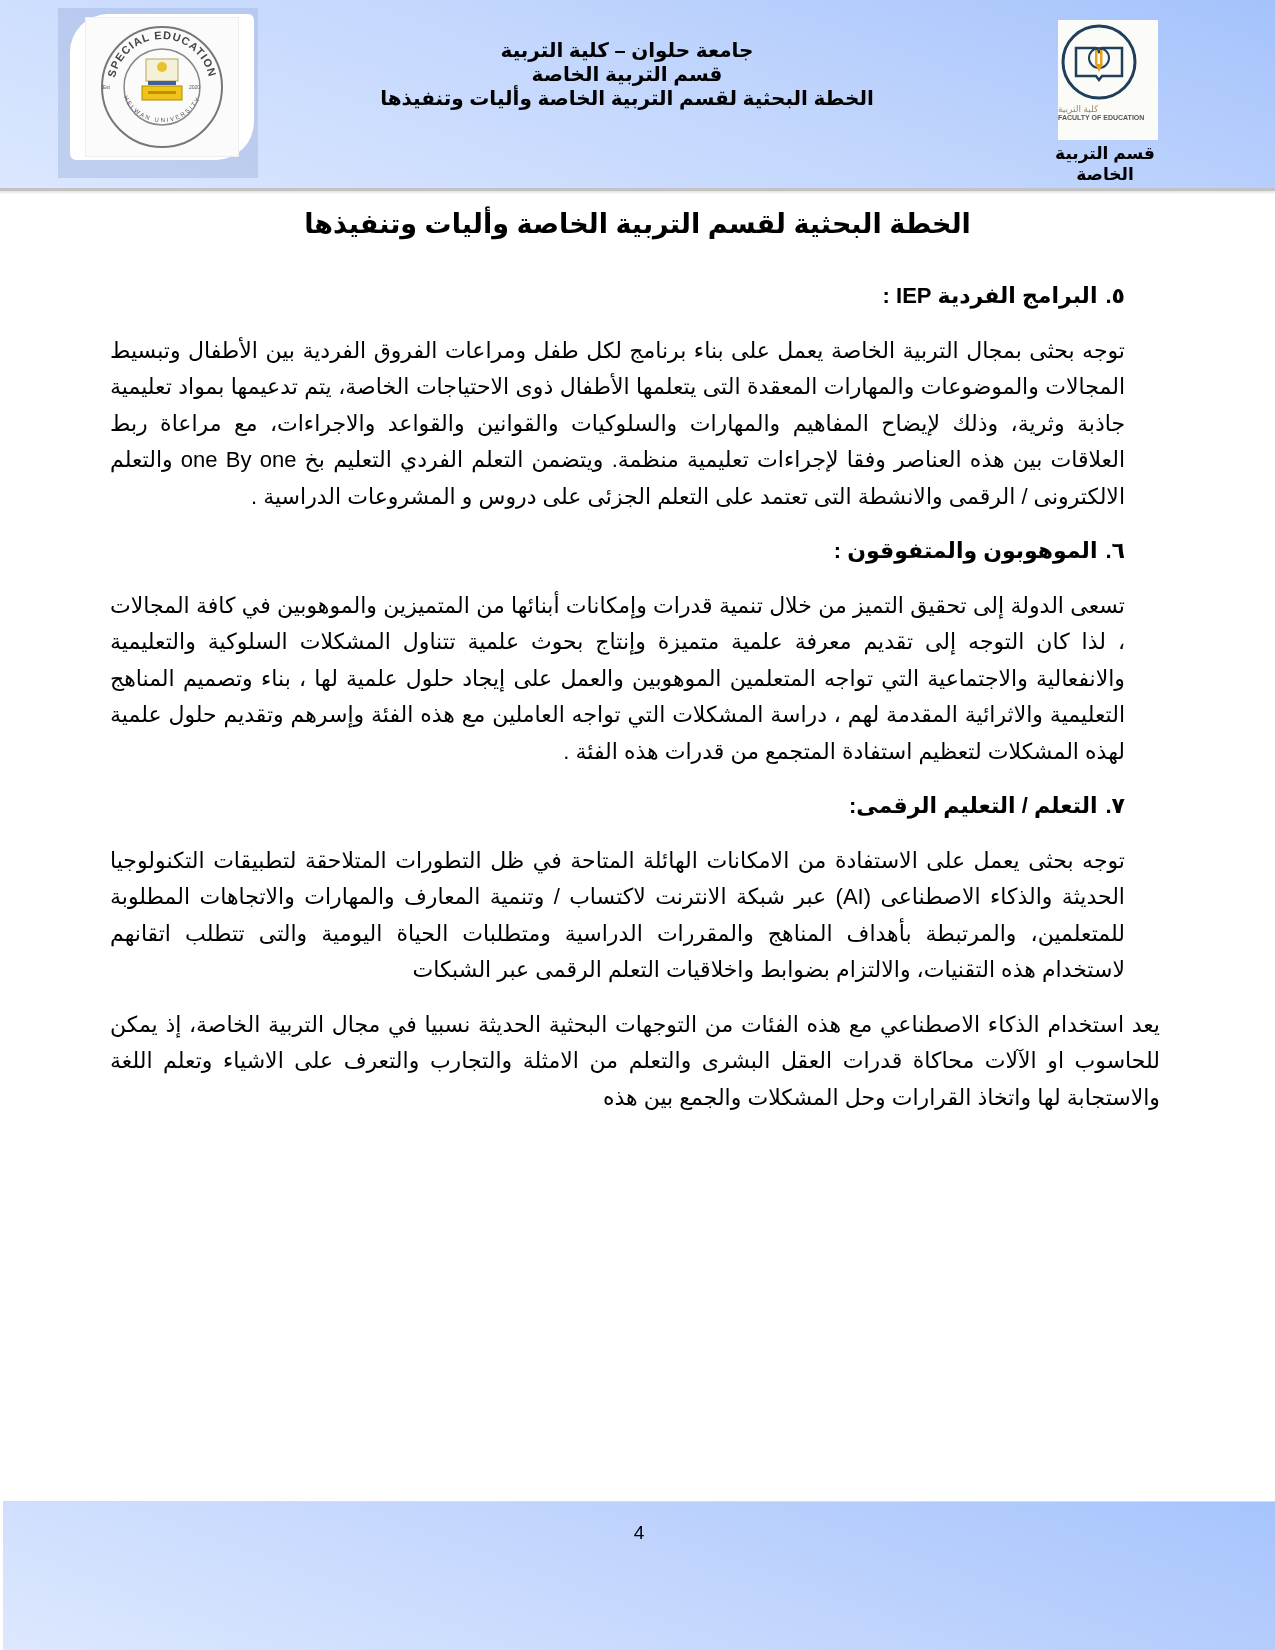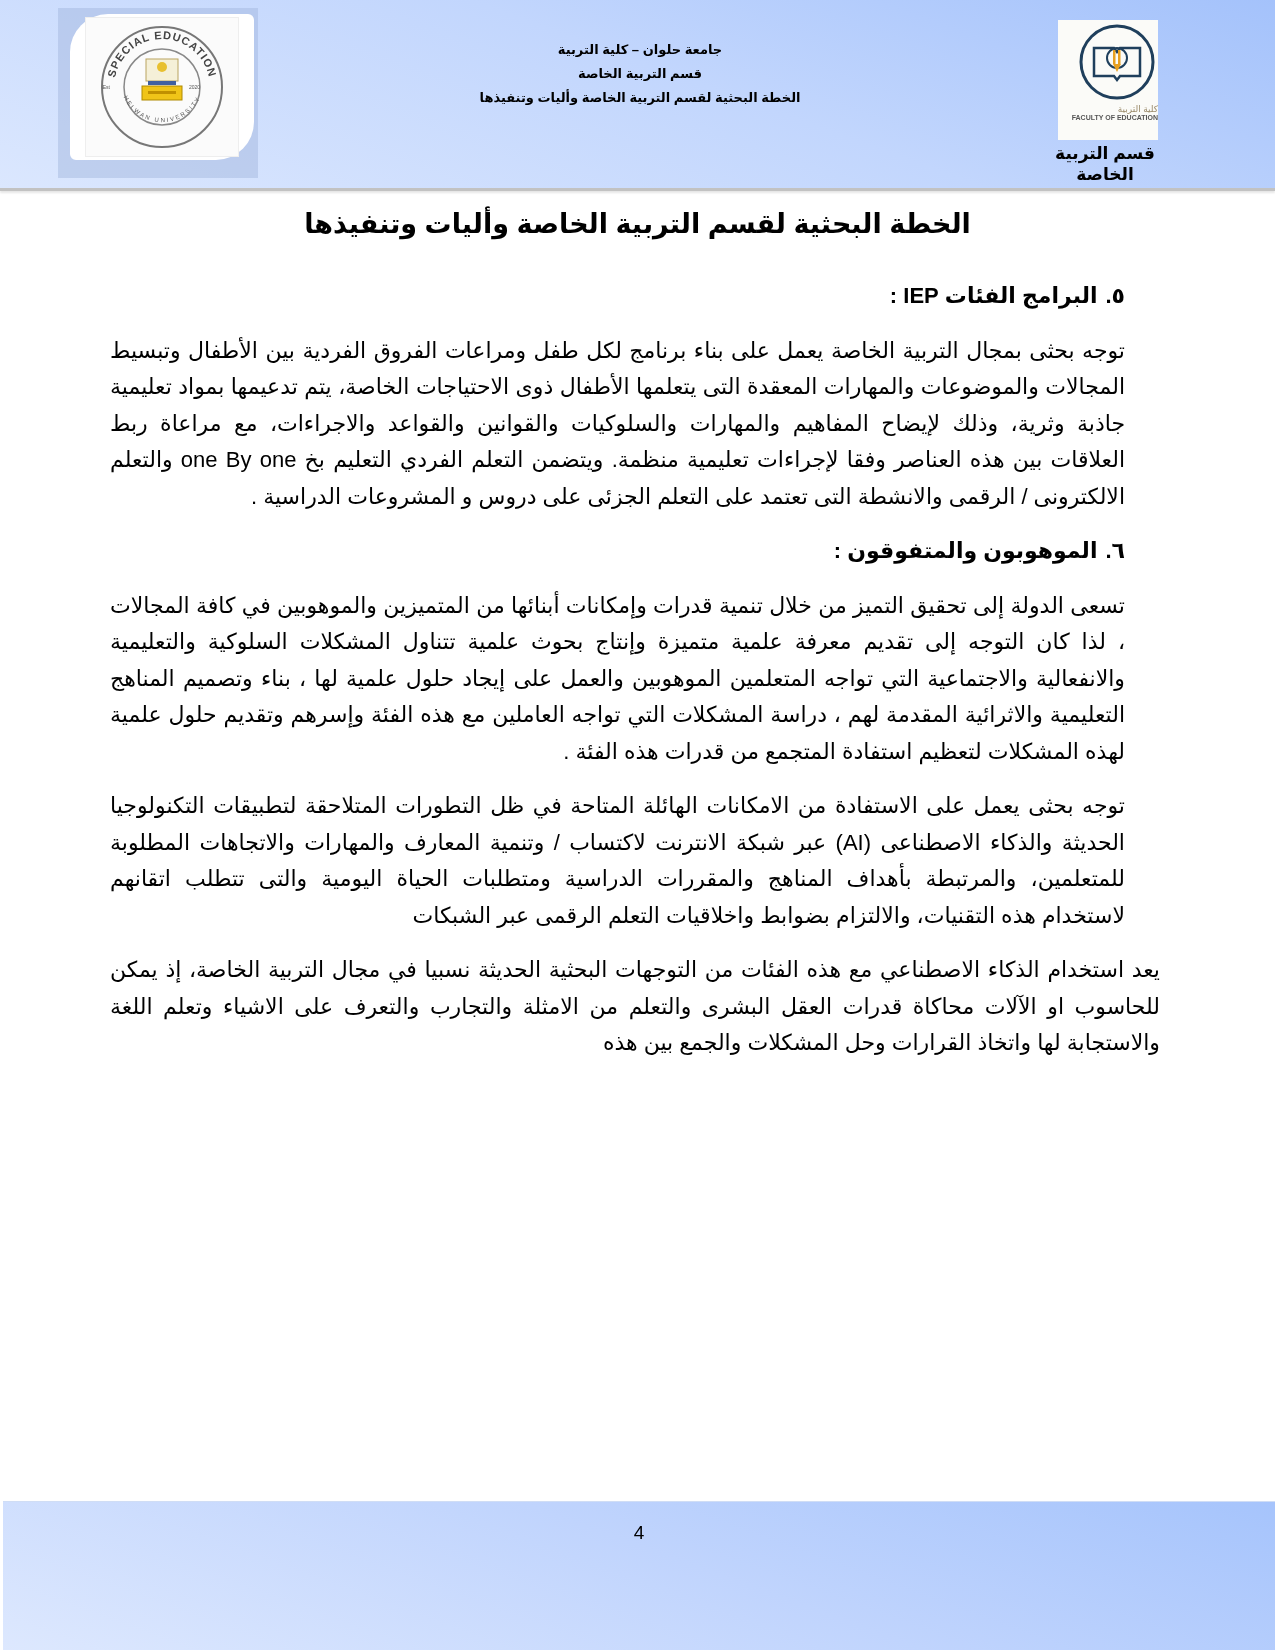--- a/index.html
+++ b/index.html
@@ -24,31 +24,31 @@
     position: absolute; left: 70px; top: 14px; width: 184px; height: 146px;
     background: #ffffff; border-radius: 38px 6px 38px 6px;
     display: flex; align-items: center; justify-content: center;
   }
   .logo-left-inner {
     width: 152px; height: 138px; background: #fbfbfb; border: 1px solid #eee;
     display: flex; align-items: center; justify-content: center;
   }
   .logo-right {
     position: absolute; left: 1058px; top: 20px; width: 100px; height: 120px;
-    background: #fbfbf8; display: flex; flex-direction: column; align-items: flex-start;
+    background: #fbfbf8; display: flex; flex-direction: column; align-items: flex-end;
   }
   .logo-right .fe-ar { font-size: 9px; color: #9a8a6a; margin-top: 2px; }
   .logo-right .fe-en { font-size: 7px; color: #555; font-weight: bold; direction: ltr; }
   .dept-label {
     position: absolute; left: 1030px; top: 143px; width: 150px; text-align: center;
     font-size: 17px; font-weight: bold;
   }
   .header-titles {
-    position: absolute; left: 380px; top: 38px; width: 520px; text-align: center;
-    font-size: 13px; font-weight: bold; line-height: 24px;
+    position: absolute; left: 367px; top: 38px; width: 520px; text-align: center;
+    font-size: 20px; font-weight: bold; line-height: 24px;
   }
   .doc-title {
     position: absolute; left: 0; top: 208px; width: 1275px; text-align: center;
     font-size: 27px; font-weight: bold;
   }
   .content {
     position: absolute; left: 110px; top: 278px; width: 1015px;
     font-size: 22px; line-height: 36.5px; text-align: justify;
     text-align-last: right;
   }
@@ -115,29 +115,32 @@
     <div class="fe-en">FACULTY OF EDUCATION</div>
   </div>
   <div class="dept-label">قسم التربية الخاصة</div>
 </div>
 
 <div class="doc-title">الخطة البحثية لقسم التربية الخاصة وأليات وتنفيذها</div>
 
 <div class="content">
 
   <div class="sec-head" style="margin-bottom:18px;">
-    <span class="sec-num">٥.</span><span>البرامج الفئات IEP :</span>
+    <span class="sec-num">٥.</span><span>البرامج الفردية IEP :</span>
   </div>
   <p style="margin-bottom:18px;">توجه بحثى بمجال التربية الخاصة يعمل على بناء برنامج لكل طفل ومراعات الفروق الفردية بين الأطفال وتبسيط المجالات والموضوعات والمهارات المعقدة التى يتعلمها الأطفال ذوى الاحتياجات الخاصة، يتم تدعيمها بمواد تعليمية جاذبة وثرية، وذلك لإيضاح المفاهيم والمهارات والسلوكيات والقوانين والقواعد والاجراءات، مع مراعاة ربط العلاقات بين هذه العناصر وفقا لإجراءات تعليمية منظمة. ويتضمن التعلم الفردي التعليم بخ one By one والتعلم الالكترونى / الرقمى والانشطة التى تعتمد على التعلم الجزئى على دروس و المشروعات الدراسية .</p>
 
   <div class="sec-head" style="margin-bottom:18px;">
     <span class="sec-num">٦.</span><span>الموهوبون والمتفوقون :</span>
   </div>
   <p style="margin-bottom:18px;">تسعى الدولة إلى تحقيق التميز من خلال تنمية قدرات وإمكانات أبنائها من المتميزين والموهوبين في كافة المجالات ، لذا كان التوجه إلى تقديم معرفة علمية متميزة وإنتاج بحوث علمية تتناول المشكلات السلوكية والتعليمية والانفعالية والاجتماعية التي تواجه المتعلمين الموهوبين والعمل على إيجاد حلول علمية لها ، بناء وتصميم المناهج التعليمية والاثرائية المقدمة لهم ، دراسة المشكلات التي تواجه العاملين مع هذه الفئة وإسرهم وتقديم حلول علمية لهذه المشكلات لتعظيم استفادة المتجمع من قدرات هذه الفئة .</p>
 
+  <div class="sec-head" style="margin-bottom:18px;">
+    <span class="sec-num">٧.</span><span>التعلم / التعليم الرقمى:</span>
+  </div>
   <p style="margin-bottom:18px;">توجه بحثى يعمل على الاستفادة من الامكانات الهائلة المتاحة في ظل التطورات المتلاحقة لتطبيقات التكنولوجيا الحديثة والذكاء الاصطناعى (AI) عبر شبكة الانترنت لاكتساب / وتنمية المعارف والمهارات والاتجاهات المطلوبة للمتعلمين، والمرتبطة بأهداف المناهج والمقررات الدراسية ومتطلبات الحياة اليومية والتى تتطلب اتقانهم لاستخدام هذه التقنيات، والالتزام بضوابط واخلاقيات التعلم الرقمى عبر الشبكات</p>
 
   <p style="margin-right:-35px;">يعد استخدام الذكاء الاصطناعي مع هذه الفئات من التوجهات البحثية الحديثة نسبيا في مجال التربية الخاصة، إذ يمكن للحاسوب او الآلات محاكاة قدرات العقل البشرى والتعلم من الامثلة والتجارب والتعرف على الاشياء وتعلم اللغة والاستجابة لها واتخاذ القرارات وحل المشكلات والجمع بين هذه</p>
 </div>
 
 <div class="footer">
   <div class="page-number">4</div>
 </div>
 
 </body></html>

